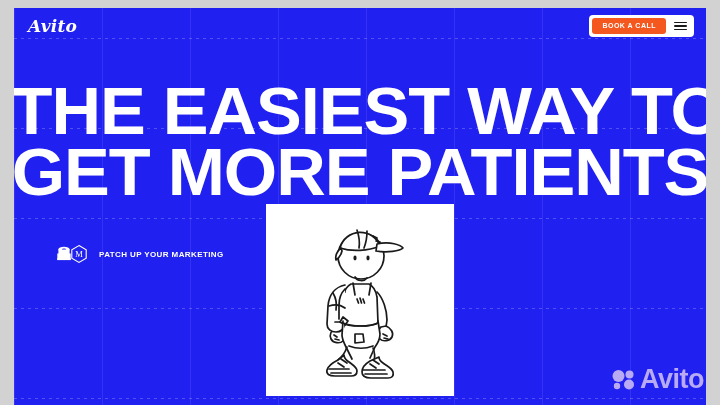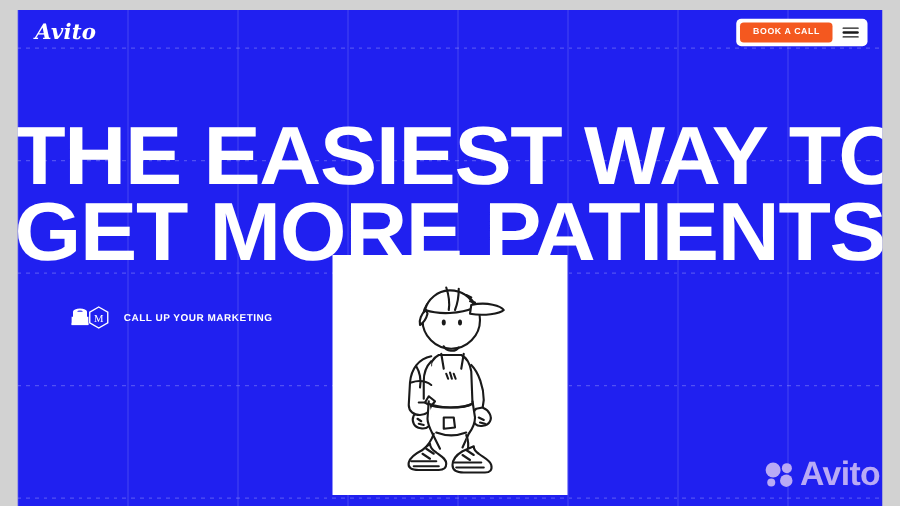--- a/index.html
+++ b/index.html
@@ -156,21 +156,21 @@
     width: 13px;
     height: 1.5px;
     background: #1a1a1a;
     border-radius: 1px;
   }
 
   
   .headline {
     position: absolute;
     left: 0; right: 0;
-    top: 65px;
+    top: 52px;
     text-align: center;
     z-index: 3;
     padding: 0 10px;
     box-sizing: border-box;
   }
   .headline .line {
     display: block;
     color: #ffffff;
     font-family: "Liberation Sans", sans-serif;
     font-weight: bold;
@@ -298,21 +298,21 @@
             <ellipse cx="10" cy="4.4" rx="5.6" ry="2.6" fill="#ffffff"></ellipse>
             <ellipse cx="10" cy="4.4" rx="2.2" ry="1.0" fill="#2020f0"></ellipse>
             <path d="M4.4 4.4 v4.0 h-1.1 v6.6 h13.4 v-6.6 h-1.1 v-4.0" fill="#ffffff"></path>
             <rect x="3.3" y="13.2" width="13.4" height="1.9" fill="#ffffff"></rect>
           </svg>
           <svg class="overlap" width="20" height="20" viewBox="0 0 20 20">
             <polygon points="10,1.6 17.2,5.8 17.2,14.2 10,18.4 2.8,14.2 2.8,5.8" fill="none" stroke="#ffffff" stroke-width="1.1"></polygon>
             <text x="10" y="13.4" text-anchor="middle" font-family="Liberation Serif, serif" font-size="8.5" fill="#ffffff">M</text>
           </svg>
         </span>
-        <span class="feature-label">CALL UP YOUR MARKETING</span>
+        <span class="feature-label">PATCH UP YOUR MARKETING</span>
       </div>
 
 
     </div>
 
     <div class="card">
       <svg width="150" height="172" viewBox="0 0 150 172">
         <g fill="none" stroke="#1a1a1a" stroke-width="1.7" stroke-linecap="round" stroke-linejoin="round">
 
           <circle cx="76" cy="42" r="23" fill="#ffffff"></circle>

